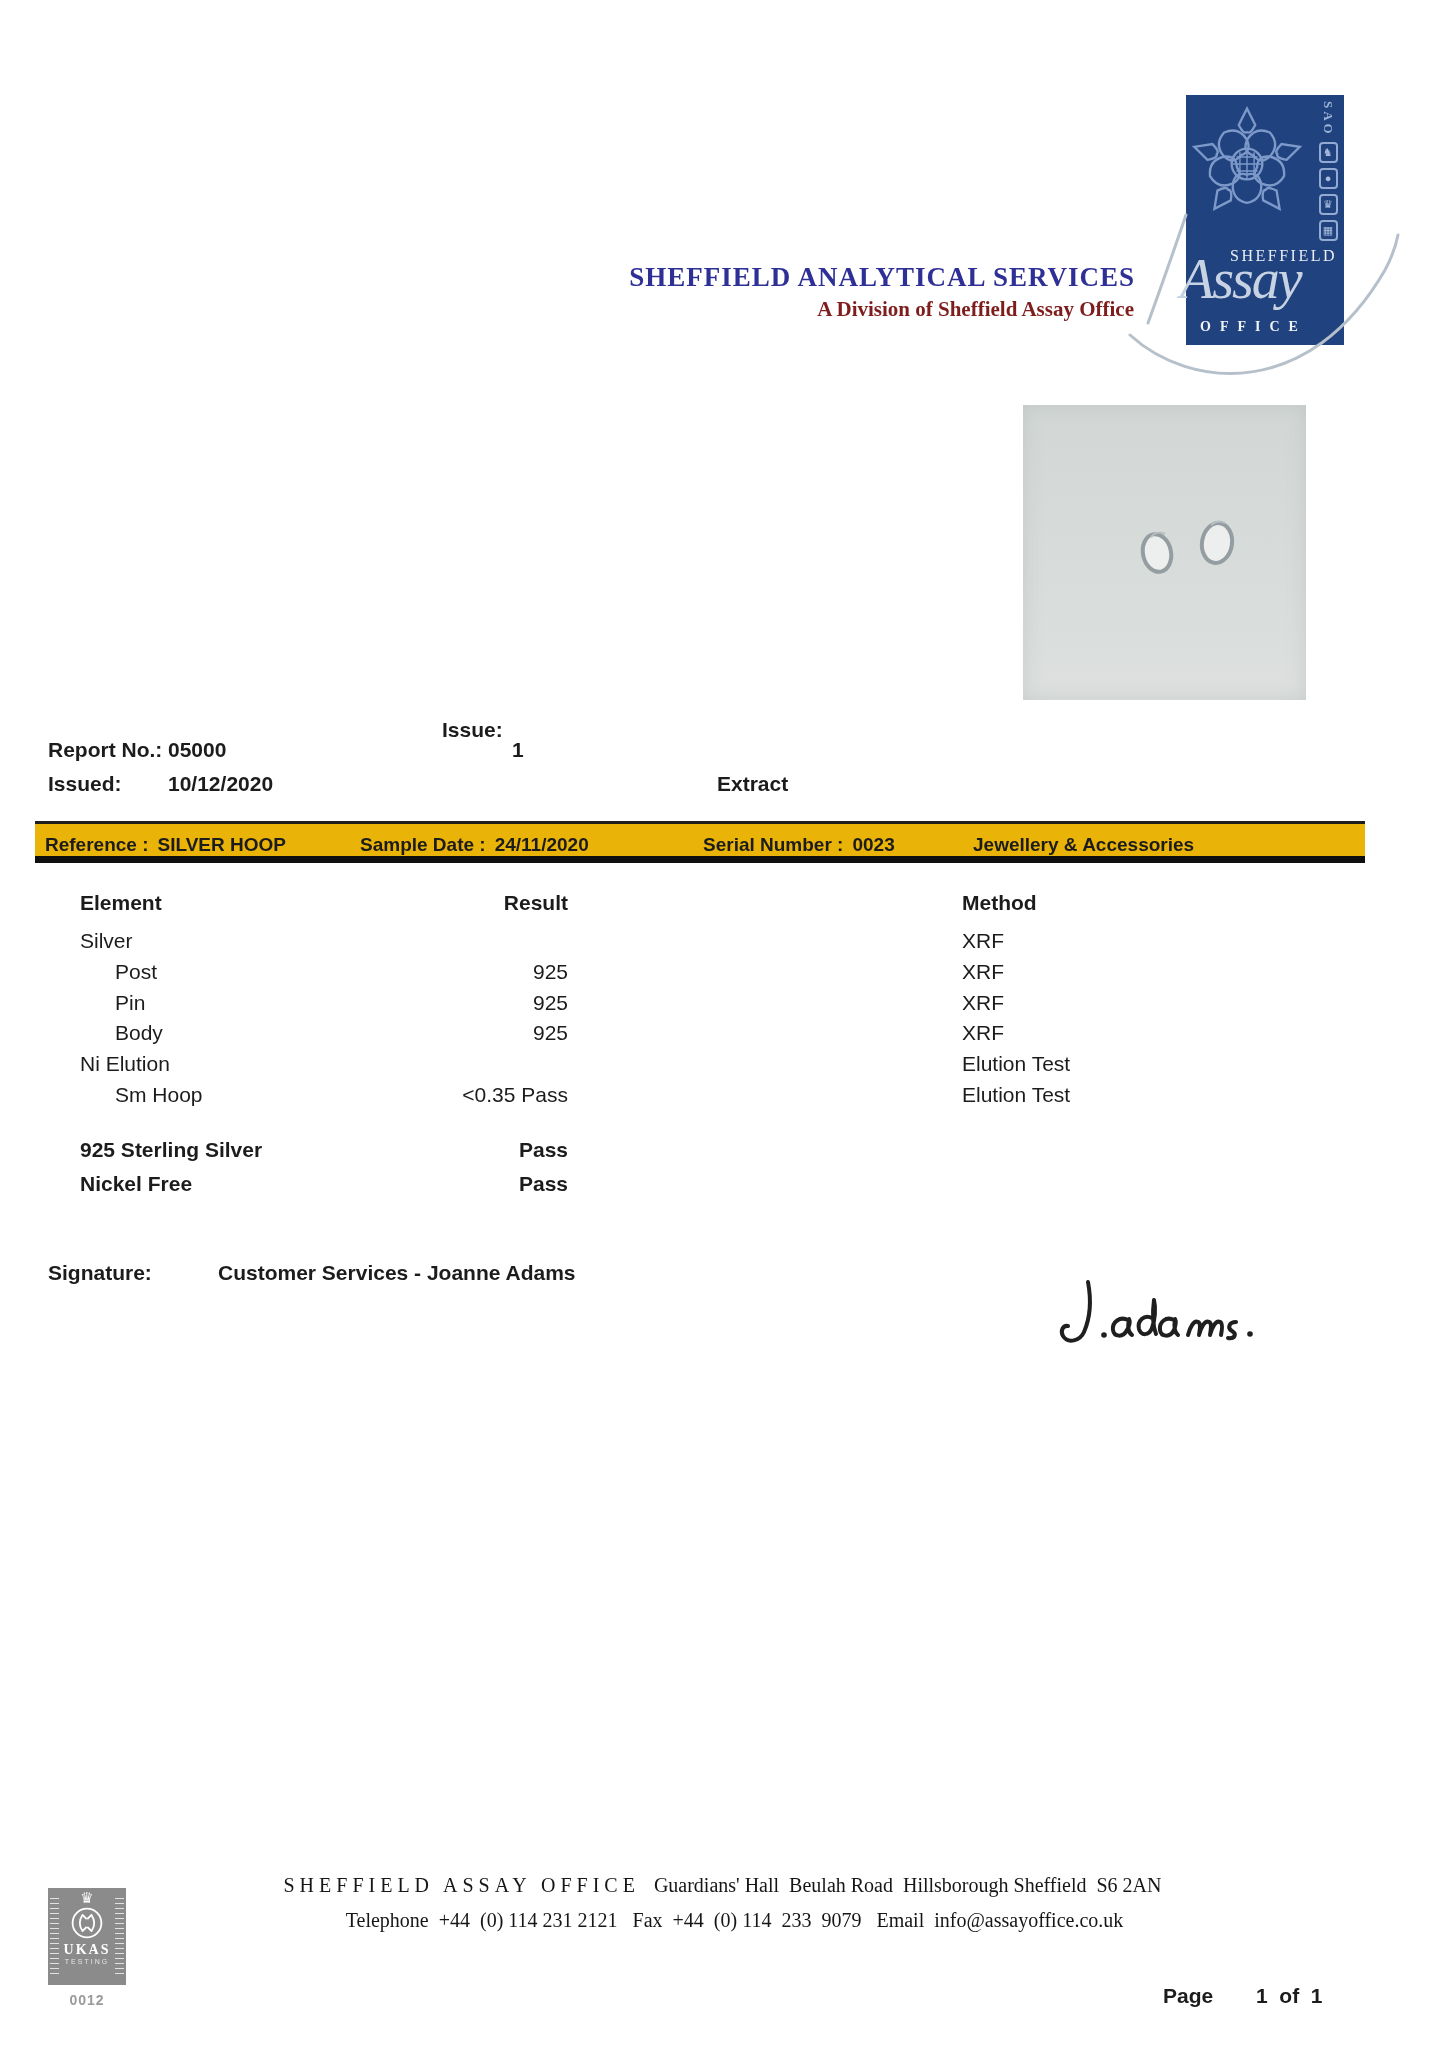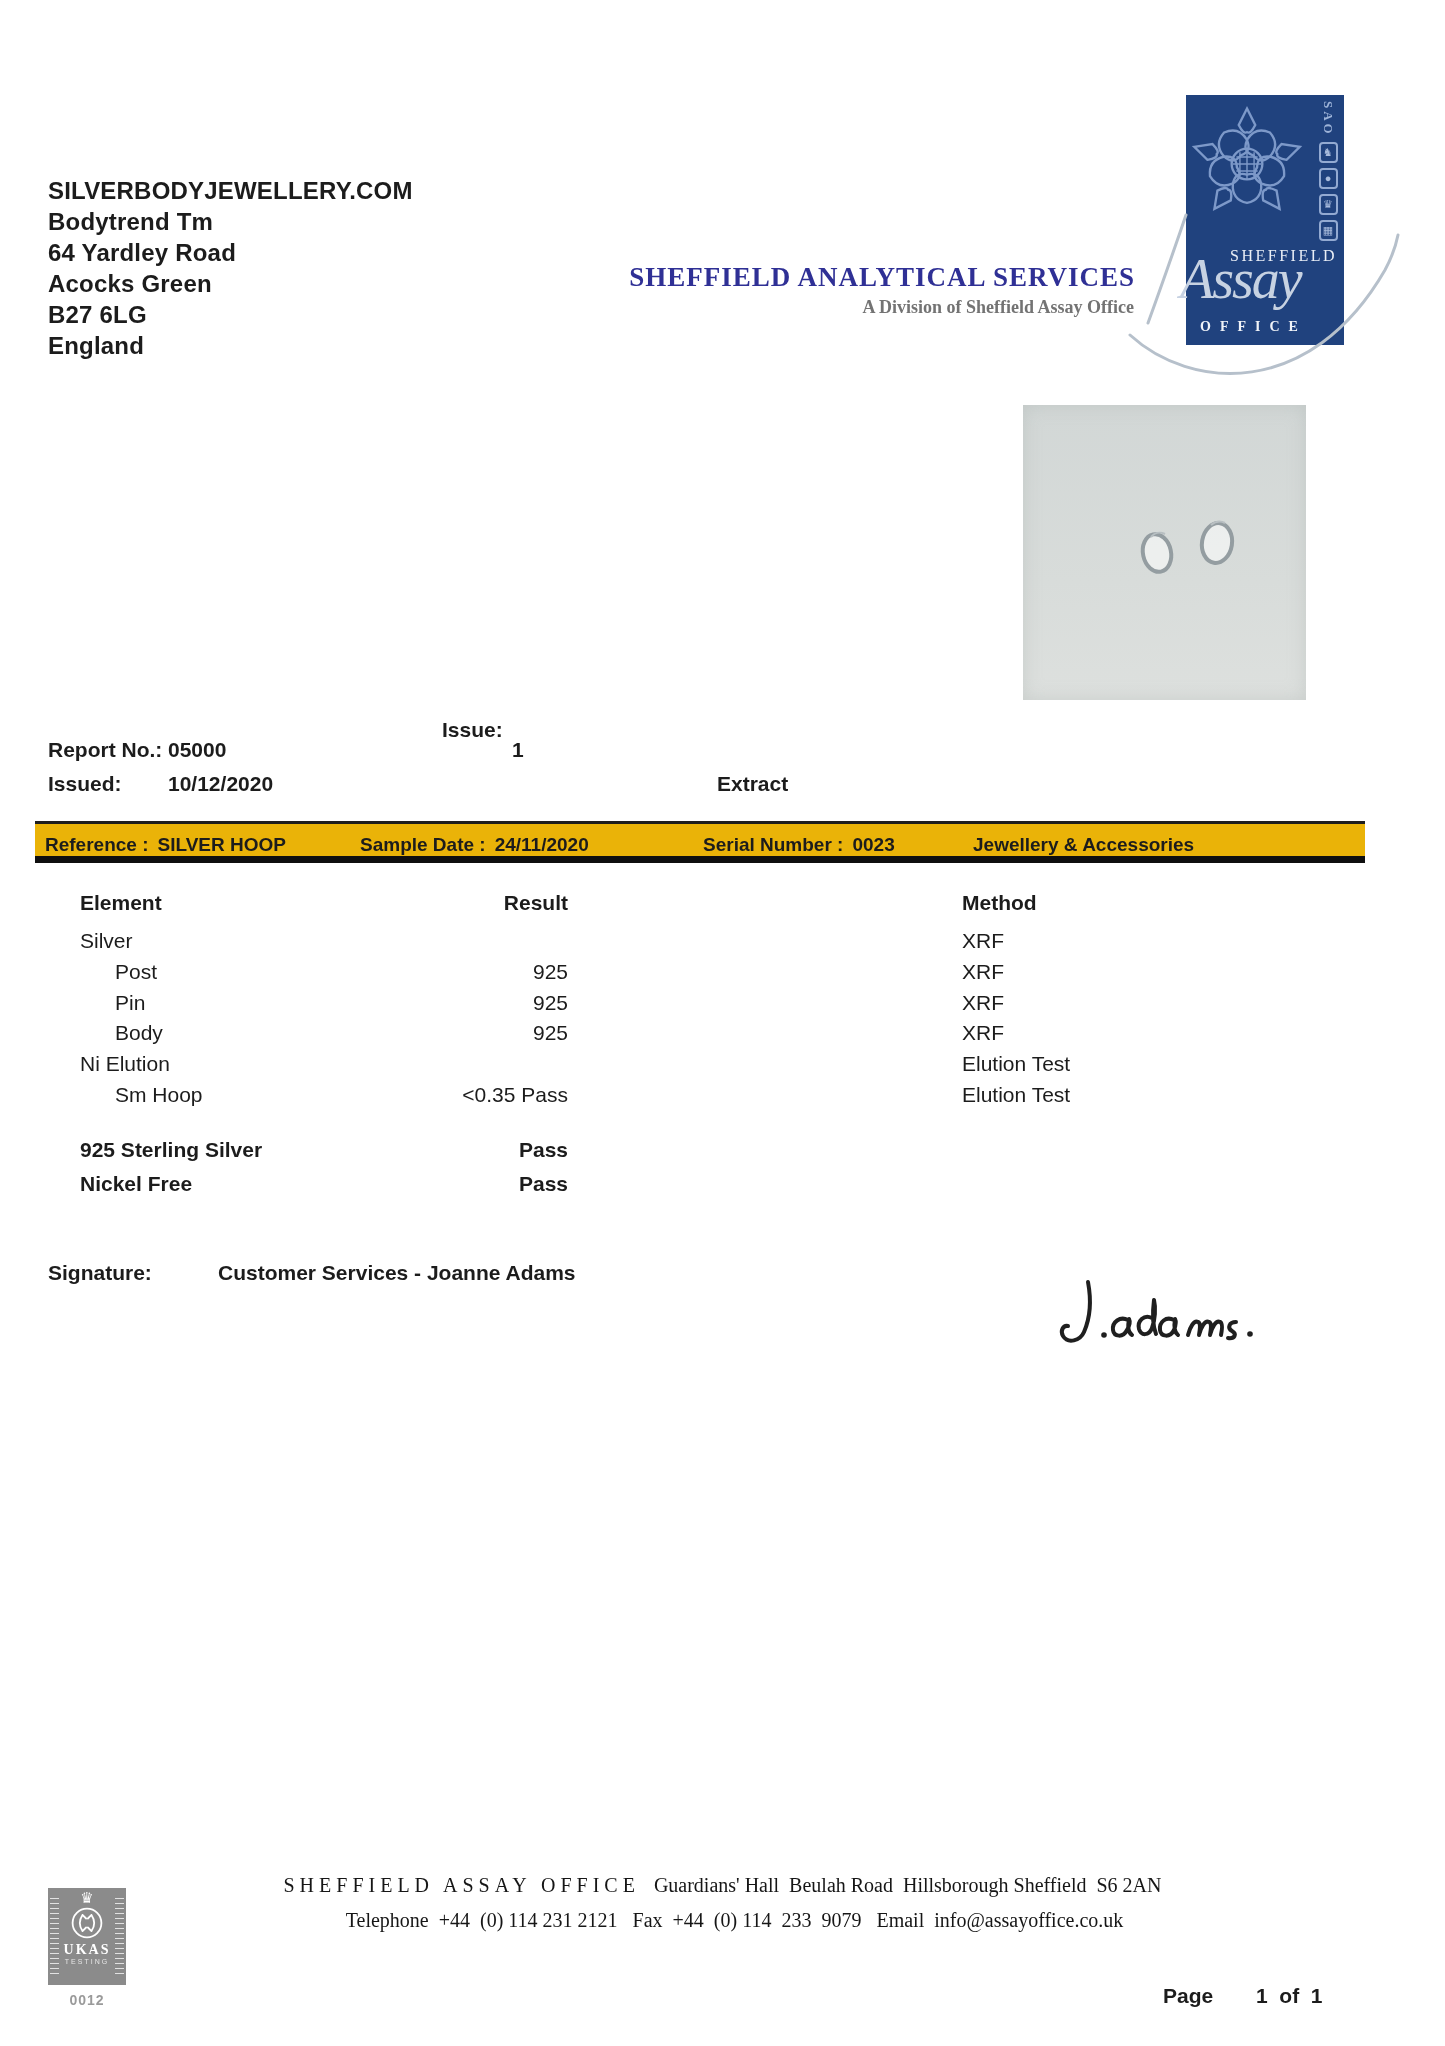--- a/index.html
+++ b/index.html
@@ -10,21 +10,21 @@
   }
   .abs { position:absolute; }
   .serif { font-family:"Liberation Serif","DejaVu Serif",serif; }
   .keep-space { white-space:pre-wrap; }
 
   
   .addr { left:48px; top:175px; font-size:24px; font-weight:700; line-height:31px; letter-spacing:0.2px; }
 
   
   .lab-title { right:310px; top:262px; font-size:27px; font-weight:700; letter-spacing:1px; color:#2f3095; }
-  .lab-sub   { right:311px; top:297px; font-size:18px; font-weight:700; color:#737373; }
+  .lab-sub   { right:311px; top:297px; font-size:21px; font-weight:700; color:#7f1d1d; }
 
   
   .logo-box { left:1186px; top:95px; width:158px; height:250px; background:#20427e; z-index:2; }
   .rose { position:absolute; left:2px; top:4px; }
   .hallmarks { position:absolute; right:3px; top:6px; width:26px; display:flex; flex-direction:column; align-items:center; gap:5px; color:#9db3d8; }
   .hm-letters { writing-mode:vertical-rl; font-family:"Liberation Serif","DejaVu Serif",serif; font-weight:700; font-size:13px; letter-spacing:3px; }
   .hm-icon { width:19px; height:21px; border:2px solid #93aad2; border-radius:4px; display:flex; align-items:center; justify-content:center; font-size:11px; line-height:1; color:#a9bcdd; }
   .logo-sheffield { position:absolute; right:7px; top:152px; font-family:"Liberation Serif","DejaVu Serif",serif; font-size:16px; letter-spacing:2.5px; color:#e9eef6; }
   .logo-script { position:absolute; left:-6px; top:152px; width:170px; font-family:"Liberation Serif","DejaVu Serif",serif; font-style:italic; font-size:56px; letter-spacing:-2px; color:#c7d2e2; }
   .logo-office { position:absolute; left:14px; top:224px; font-family:"Liberation Serif","DejaVu Serif",serif; font-size:14px; font-weight:700; letter-spacing:9px; color:#f0f3f8; }
@@ -71,28 +71,20 @@
   .ukas-crown { color:#ffffff; font-size:15px; line-height:15px; margin-top:2px; }
   .ukas-word { color:#ffffff; font-family:"Liberation Serif","DejaVu Serif",serif; font-weight:700; font-size:14px; letter-spacing:2px; margin-top:1px; }
   .ukas-sub { color:#e6e6e6; font-size:7px; letter-spacing:2px; }
   .ukas-num { left:48px; top:1992px; width:78px; text-align:center; color:#9a9a9a; font-size:14px; font-weight:700; letter-spacing:1px; }
 </style>
 </head>
 <body>
 
 <div class="page">
 
-  <div class="abs addr">
-    <div>SILVERBODYJEWELLERY.COM</div>
-    <div>Bodytrend Tm</div>
-    <div>64 Yardley Road</div>
-    <div>Acocks Green</div>
-    <div>B27 6LG</div>
-    <div>England</div>
-  </div>
 
   <div class="abs lab-title serif">SHEFFIELD ANALYTICAL SERVICES</div>
   <div class="abs lab-sub serif">A Division of Sheffield Assay Office</div>
 
   <svg class="abs swash-svg" width="330" height="240" viewBox="0 0 330 240">
     <path d="M86,40 C74,75 60,115 48,148" fill="none" stroke="#b6c0cb" stroke-width="3" stroke-linecap="round"></path>
     <path d="M30,160 C90,215 210,225 285,95 C292,82 296,70 298,60" fill="none" stroke="#b6c0cb" stroke-width="3" stroke-linecap="round"></path>
   </svg>
 
   <div class="abs logo-box">

